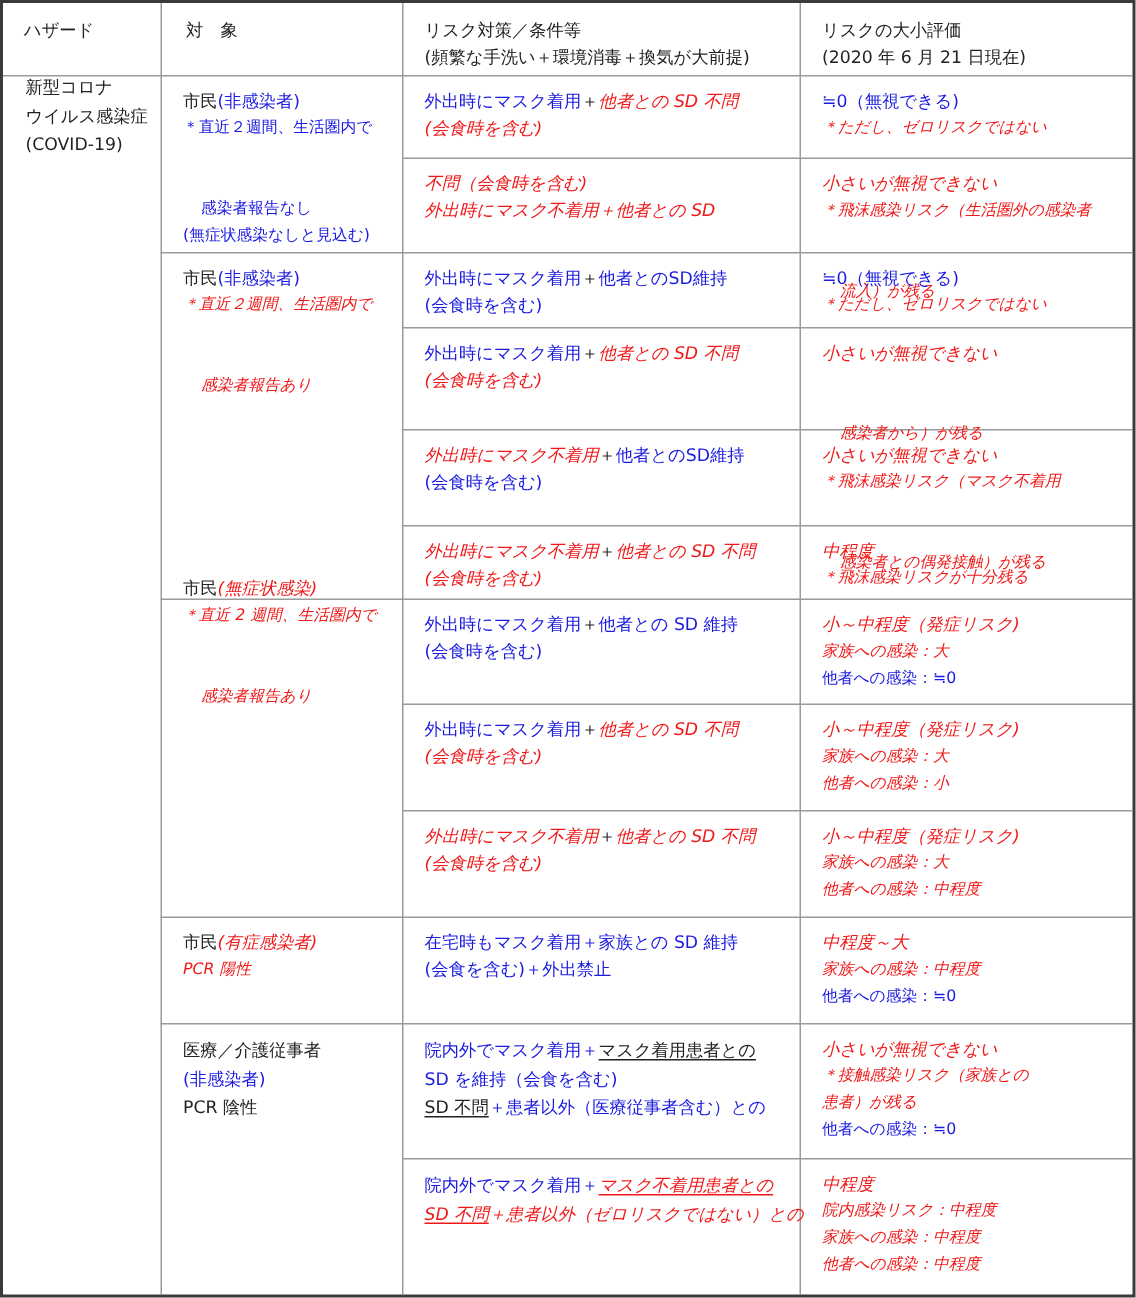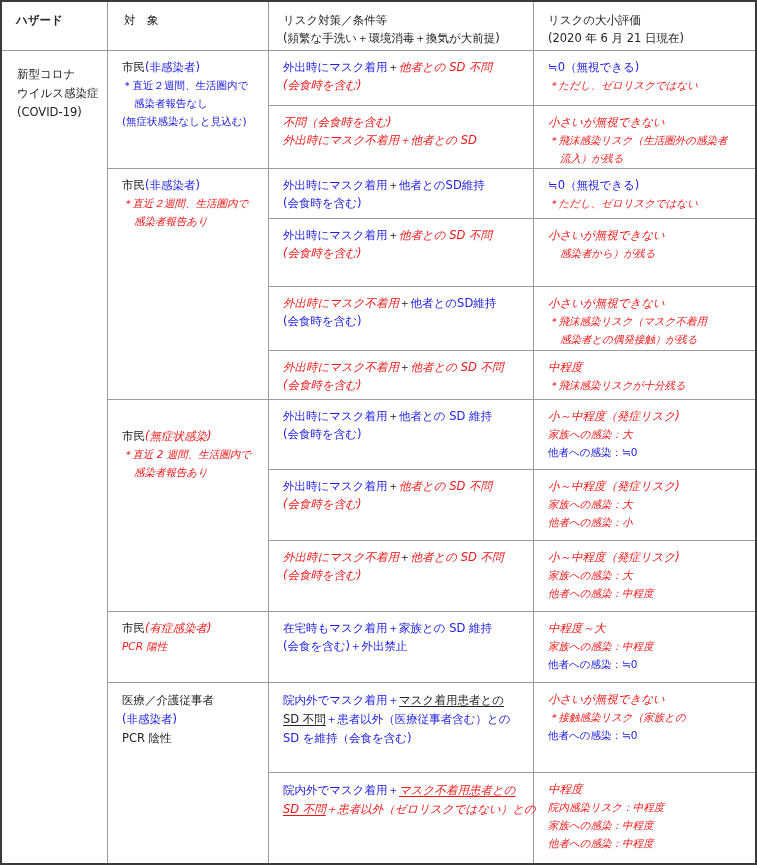--- a/index.html
+++ b/index.html
@@ -13,21 +13,21 @@
       font-size: 11.5px; line-height: 18px; color: #222;
       white-space: nowrap;
     }
     .small { font-size: 10.5px; line-height: 18px; }
     .hline { position: absolute; height: 1px; background: #9a9a9a; }
     .vline { position: absolute; width: 1px; background: #9a9a9a; }
     .blue { color: #1a1ae0; }
     .red { color: #f01818; font-style: italic; }
     .black { color: #222; }
     .ul { text-decoration: underline; text-underline-offset: 2px; }
-    .indent { padding-left: 12px; display: inline-block; }
+    .indent { padding-left: 12px; display: inline-block; margin-top: 36px; }
     .line { display: block; }
   </style>
 </head>
 <body>
 
 <div class="frame"></div>
 
 <div class="vline" style="left:107px;top:2px;height:861px;"></div>
 <div class="vline" style="left:268px;top:2px;height:861px;"></div>
 <div class="vline" style="left:533px;top:2px;height:861px;"></div>
@@ -40,36 +40,36 @@
 <div class="hline" style="left:107px;top:682px;width:648px;"></div>
 
 <div class="hline" style="left:268px;top:105px;width:487px;"></div>
 <div class="hline" style="left:268px;top:218px;width:487px;"></div>
 <div class="hline" style="left:268px;top:286px;width:487px;"></div>
 <div class="hline" style="left:268px;top:350px;width:487px;"></div>
 <div class="hline" style="left:268px;top:469px;width:487px;"></div>
 <div class="hline" style="left:268px;top:540px;width:487px;"></div>
 <div class="hline" style="left:268px;top:772px;width:487px;"></div>
 
-<div class="cell" style="left:2px;top:2px;width:105px;padding-top:9px;font-weight:bold;">
+<div class="cell" style="left:2px;top:2px;width:105px;padding-top:9px;">
   <span>ハザード</span>
 </div>
 <div class="cell" style="left:108px;top:2px;width:160px;padding-top:9px;padding-left:16px;">
   <span>対　象</span>
 </div>
 <div class="cell" style="left:269px;top:2px;width:264px;padding-top:9px;">
   <span class="line">リスク対策／条件等</span>
   <span class="line">(頻繁な手洗い＋環境消毒＋換気が大前提)</span>
 </div>
 <div class="cell" style="left:534px;top:2px;width:221px;padding-top:9px;">
   <span class="line">リスクの大小評価</span>
   <span class="line">(2020 年 6 月 21 日現在)</span>
 </div>
 
-<div class="cell" style="left:2px;top:57px;width:105px;padding-top:8px;line-height:19px;padding-left:15px;">
+<div class="cell" style="left:2px;top:41px;width:105px;padding-top:8px;line-height:19px;padding-left:15px;">
   <span class="line">新型コロナ</span>
   <span class="line">ウイルス感染症</span>
   <span class="line">(COVID-19)</span>
 </div>
 
 <div class="cell" style="left:108px;top:51px;width:160px;">
   <span class="line"><span>市民</span><span class="blue">(非感染者)</span></span>
   <span class="line blue small">＊直近２週間、生活圏内で</span>
   <span class="line blue small indent">感染者報告なし</span>
   <span class="line blue small">(無症状感染なしと見込む)</span>
@@ -124,21 +124,21 @@
 </div>
 <div class="cell" style="left:269px;top:351px;width:264px;">
   <span class="line"><span class="red">外出時にマスク不着用</span><span class="black">＋</span><span class="red">他者との SD 不問</span></span>
   <span class="line red">(会食時を含む)</span>
 </div>
 <div class="cell" style="left:534px;top:351px;width:221px;">
   <span class="line red">中程度</span>
   <span class="line red small">＊飛沫感染リスクが十分残る</span>
 </div>
 
-<div class="cell" style="left:108px;top:420px;width:160px;">
+<div class="cell" style="left:108px;top:376px;width:160px;">
   <span class="line"><span>市民</span><span class="red">(無症状感染)</span></span>
   <span class="line red small">＊直近 2 週間、生活圏内で</span>
   <span class="line red small indent">感染者報告あり</span>
 </div>
 <div class="cell" style="left:269px;top:400px;width:264px;">
   <span class="line blue"><span>外出時にマスク着用</span><span class="black">＋</span><span>他者との SD 維持</span></span>
   <span class="line blue">(会食時を含む)</span>
 </div>
 <div class="cell" style="left:534px;top:400px;width:221px;">
   <span class="line red">小～中程度（発症リスク)</span>
@@ -178,26 +178,27 @@
   <span class="line blue small">他者への感染：≒0</span>
 </div>
 
 <div class="cell" style="left:108px;top:683px;width:160px;padding-top:8px;line-height:19px;">
   <span class="line">医療／介護従事者</span>
   <span class="line blue">(非感染者)</span>
   <span class="line">PCR 陰性</span>
 </div>
 <div class="cell" style="left:269px;top:683px;width:264px;padding-top:8px;line-height:19px;">
   <span class="line"><span class="blue">院内外でマスク着用＋</span><span class="black ul">マスク着用患者との</span></span>
+  <span class="line blue">SD を維持（会食を含む)</span>
   <span class="line"><span class="black ul">SD 不問</span><span class="blue">＋患者以外（医療従事者含む）との</span></span>
-  <span class="line blue">SD を維持（会食を含む)</span>
 </div>
 <div class="cell" style="left:534px;top:683px;width:221px;">
   <span class="line red">小さいが無視できない</span>
   <span class="line red small">＊接触感染リスク（家族との</span>
+  <span class="line red small">患者）が残る</span>
   <span class="line blue small">他者への感染：≒0</span>
 </div>
 <div class="cell" style="left:269px;top:773px;width:264px;padding-top:8px;line-height:19px;">
   <span class="line"><span class="blue">院内外でマスク着用＋</span><span class="red ul">マスク不着用患者との</span></span>
   <span class="line"><span class="red ul">SD 不問</span><span class="red">＋患者以外（ゼロリスクではない）との</span></span>
 </div>
 <div class="cell" style="left:534px;top:773px;width:221px;">
   <span class="line red">中程度</span>
   <span class="line red small">院内感染リスク：中程度</span>
   <span class="line red small">家族への感染：中程度</span>

